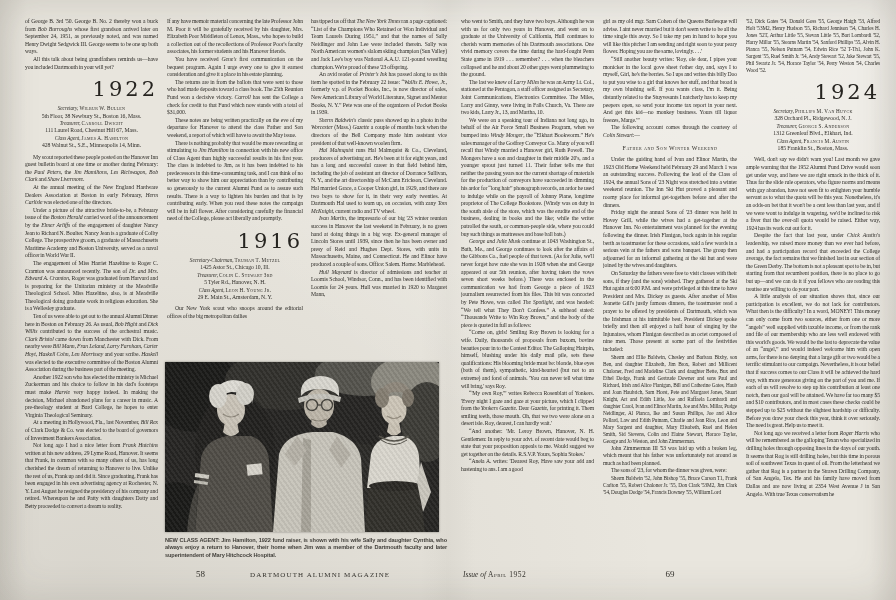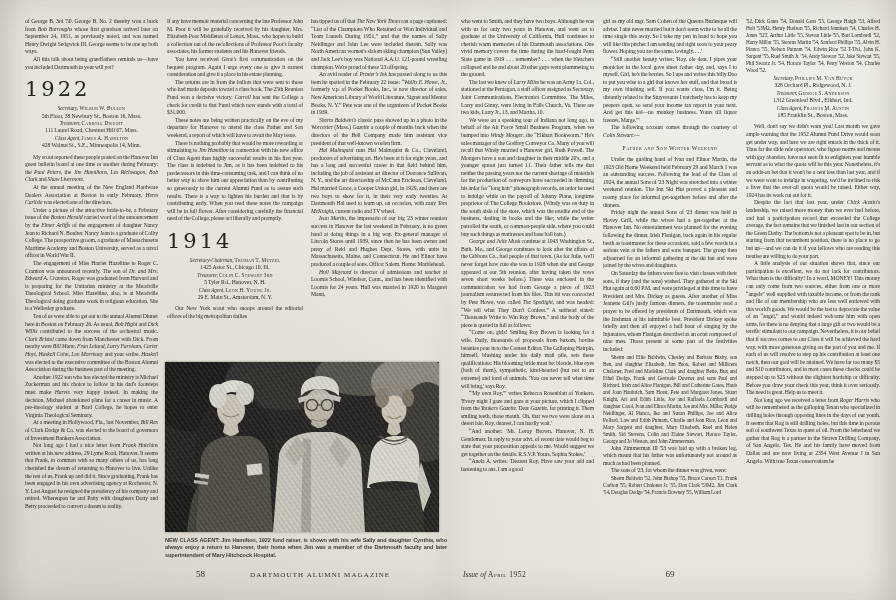--- a/index.html
+++ b/index.html
@@ -15,21 +15,21 @@
   #col0{left:25px;width:133px;height:548px;}
   #col1{left:167px;width:136px;height:342px;}
   #col2{left:311px;width:136px;height:338px;}
   #col3{left:461px;width:133px;height:548px;}
   #col4{left:603px;width:134px;height:548px;}
   #col5{left:746px;width:134px;height:548px;}
   p.para{margin:0;text-indent:8px;}
   p.para.noindent{text-indent:0;}
   p.para.small{font-size:5.3px;line-height:7px;}
   .year-heading{font-family:"DejaVu Serif", serif;font-size:21px;line-height:24px;
-    letter-spacing:3px;text-align:left;margin:6px 0 4px 0;color:#262420;font-weight:400;}
+    letter-spacing:3px;text-align:right;margin:6px 0 4px 0;color:#262420;font-weight:400;}
   .officers{text-align:center;margin:1px 0 4px 0;line-height:7.4px;}
   .officer-role{font-size:5.2px;letter-spacing:0;}
   .officer-role .sc{font-variant:small-caps;letter-spacing:.3px;}
   .officer-addr{font-size:5.7px;letter-spacing:0;}
   .subhead{text-align:center;font-variant:small-caps;letter-spacing:.6px;
     font-size:6px;margin:5px 0 4px 0;text-indent:0;}
   i{font-style:italic;}
   #photo{position:absolute;left:165px;top:362px;width:274px;height:170px;
     box-shadow:0 0 2px rgba(40,38,32,.5);}
   #photo-grain{position:absolute;left:165px;top:362px;width:274px;height:170px;
@@ -72,21 +72,21 @@
       <p class="para">Another 1922 son who has elected the ministry is Michael Zuckerman and his choice to follow in his dad's footsteps must make <i>Harvie</i> very happy indeed. In making the decision, Michael abandoned plans for a career in music. A pre-theology student at Bard College, he hopes to enter Virginia Theological Seminary.</p>
       <p class="para">At a meeting in Hollywood, Fla., last November, <i>Bill Rex</i> of Clark Dodge &amp; Co. was elected to the board of governors of Investment Bankers Association.</p>
       <p class="para">Not long ago I had a nice letter from <i>Frank Hutchins</i> written at his new address, 29 Lyme Road, Hanover. It seems that Frank, in common with so many others of us, has long cherished the dream of returning to Hanover to live. Unlike the rest of us, Frank up and did it. Since graduating, Frank has been engaged in his own advertising agency at Rochester, N. Y. Last August he resigned the presidency of his company and retired. Whereupon he and Patty with daughters Dotty and Betty proceeded to convert a dream to reality.</p>
     </div>
   <div id="col1" class="col">
       <p class="para noindent">If any have memoir material concerning the late Professor John M. Poor it will be gratefully received by his daughter, Mrs. Elizabeth Poor Middleton of Lenox, Mass., who hopes to build a collection out of the recollections of Professor Poor's faculty associates, his former students and his Hanover friends.</p>
       <p class="para">You have received <i>Gene's</i> first communication on the bequest program. Again I urge every one to give it earnest consideration and give it a place in his estate planning.</p>
       <p class="para">The returns are in from the ballots that were sent to those who had made deposits toward a class book. The 25th Reunion Fund won a decisive victory. <i>Carroll</i> has sent the College a check for credit to that Fund which now stands with a total of $31,000.</p>
       <p class="para">These notes are being written practically on the eve of my departure for Hanover to attend the class Father and Son weekend, a report of which will have to await the May issue.</p>
       <p class="para">There is nothing probably that would be more rewarding or stimulating to <i>Jim Hamilton</i> in connection with his new office of Class Agent than highly successful results in his first year. The class is indebted to Jim, as it has been indebted to his predecessors in this time-consuming task, and I can think of no better way to show him our appreciation than by contributing so generously to the current Alumni Fund as to assure such results. There is a way to lighten his burden and that is by contributing early. When you read these notes the campaign will be in full flower. After considering carefully the financial need of the College, please act liberally and promptly.</p>
-      <div class="year-heading">1914</div>
+      <div class="year-heading">1916</div>
       <div class="officers">
         <div class="officer-role"><i>Secretary-Chairman, </i><span class="sc">Truman T. Metzel</span></div>
         <div class="officer-addr">1425 Astor St., Chicago 10, Ill.</div>
         <div class="officer-role"><i>Treasurer, </i><span class="sc">Colin C. Stewart 3rd</span></div>
         <div class="officer-addr">5 Tyler Rd., Hanover, N. H.</div>
         <div class="officer-role"><i>Class Agent, </i><span class="sc">Leon H. Young Jr.</span></div>
         <div class="officer-addr">29 E. Main St., Amsterdam, N. Y.</div>
       </div>
       <p class="para">Our New York scout who snoops around the editorial offices of the big metropolitan dailies</p>
     </div>
@@ -116,20 +116,21 @@
       <p class="para">Under the guiding hand of Ivan and Elinor Martin, the 1923 Old Home Weekend held February 29 and March 1 was an outstanding success. Following the lead of the Class of 1924, the annual Sons of '23 Night was stretched into a winter weekend reunion. The Inn Ski Hut proved a pleasant and roomy place for informal get-togethers before and after the dinners.</p>
       <p class="para">Friday night the annual Sons of '23 dinner was held in Hovey Grill, while the wives had a get-together at the Hanover Inn. No entertainment was planned for the evening following the dinner. Irish Flanigan, back again in his regular berth as toastmaster for these occasions, said a few words in a serious vein at the fathers and sons banquet. The group then adjourned for an informal gathering at the ski hut and were joined by the wives and daughters.</p>
       <p class="para">On Saturday the fathers were free to visit classes with their sons, if they (and the sons) wished. They gathered at the Ski Hut again at 6:00 P.M. and were privileged at this time to have President and Mrs. Dickey as guests. After another of Miss Jeanette Gill's justly famous dinners, the toastmaster read a prayer to be offered by presidents of Dartmouth, which was the Irishman at his inimitable best. President Dickey spoke briefly and then all enjoyed a half hour of singing by the Injunaires, whom Flanigan described as an octet composed of nine men. Those present at some part of the festivities included:</p>
       <p class="para small">Sherm and Ellie Baldwin, Chesley and Barbara Bixby, son Ben, and daughter Elizabeth, Jim Brox, Robert and Millicent Chaloner, Fred and Madeline Clark and daughter Bette, Bux and Ethel Dodge, Frank and Gertrude Downer and sons Paul and Richard, Irish and Alice Flanigan, Bill and Catherine Gates, Haub and Joan Haubrich, Sam Horst, Pete and Margaret Jones, Stuart Knight, Art and Edith Little, Joe and Raffaela Lombardi and daughter Carol, Ivan and Elinor Martin, Joe and Mrs. Millar, Pudge Neidlinger, Al Pianca, Ike and Susan Phillips, Joe and Alice Pollard, Law and Edith Putnam, Charlie and Jean Rice, Leon and Mary Sargent and daughter, Mary Elisabeth, Ruel and Helen Smith, Sid Stevens, Colin and Elaine Stewart, Horace Taylor, George and Jo Weston, and John Zimmerman.</p>
       <p class="para">John Zimmerman III '53 was laid up with a broken leg, which meant that his father was unfortunately not around as much as had been planned.</p>
       <p class="para">The sons of '23, for whom the dinner was given, were:</p>
       <p class="para small">Sherm Baldwin '52, John Bishop '55, Bruce Carson T1, Frank Carlton '55, Robert Chaloner Jr. '55, Don Clark '53M2, Jim Clark '54, Douglas Dodge '54, Francis Downey '55, William Lord</p>
     </div>
   <div id="col5" class="col">
       <p class="para noindent small">'52, Dick Gates '54, Donald Goss '55, George Haigh '53, Alfred Holt '53M2, Henry Hudson '55, Richard Jennison '54, Charles H. Jones '52T, Arthur Little '55, Stevan Little '55, Bart Lombardi '52, Harry Millar '55, Stearns Martin '54, Sanford Phillips '55, Alvin H. Pianca '55, Nelson Putnam '54, Edwin Rice '52 T-Th1, John K. Sargent '55, Ruel Smith Jr. '54, Andy Stewart '52, Jake Stewart '55, Phil Swartz Jr. '54, Horace Taylor '54, Perry Weston '54, Charles Wood '52.</p>
+      <div class="year-heading">1924</div>
       <div class="officers">
         <div class="officer-role"><i>Secretary, </i><span class="sc">Phillips M. Van Huyck</span></div>
         <div class="officer-addr">328 Orchard Pl., Ridgewood, N. J.</div>
         <div class="officer-role"><i>Treasurer, </i><span class="sc">George S. Anderson</span></div>
         <div class="officer-addr">1312 Greenleaf Blvd., Elkhart, Ind.</div>
         <div class="officer-role"><i>Class Agent, </i><span class="sc">Francis M. Austin</span></div>
         <div class="officer-addr">185 Franklin St., Boston, Mass.</div>
       </div>
       <p class="para">Well, don't say we didn't warn you! Last month we gave ample warning that the 1952 Alumni Fund Drive would soon get under way, and here we are right smack in the thick of it. Thus far the slide rule operators, who figure norms and means with gay abandon, have not seen fit to enlighten your humble servant as to what the quota will be this year. Nonetheless, it's an odds-on bet that it won't be a cent less than last year, and if we were wont to indulge in wagering, we'd be inclined to risk a fiver that the over-all quota would be raised. Either way, 1924 has its work cut out for it.</p>
       <p class="para">Despite the fact that last year, under <i>Chick Austin's</i> leadership, we raised more money than we ever had before, and had a participation record that exceeded the College average, the fact remains that we finished last in our section of the Green Derby. The bottom is not a pleasant spot to be in, but starting from that recumbent position, there is no place to go but up—and we can do it if you fellows who are reading this treatise are willing to do your part.</p>

